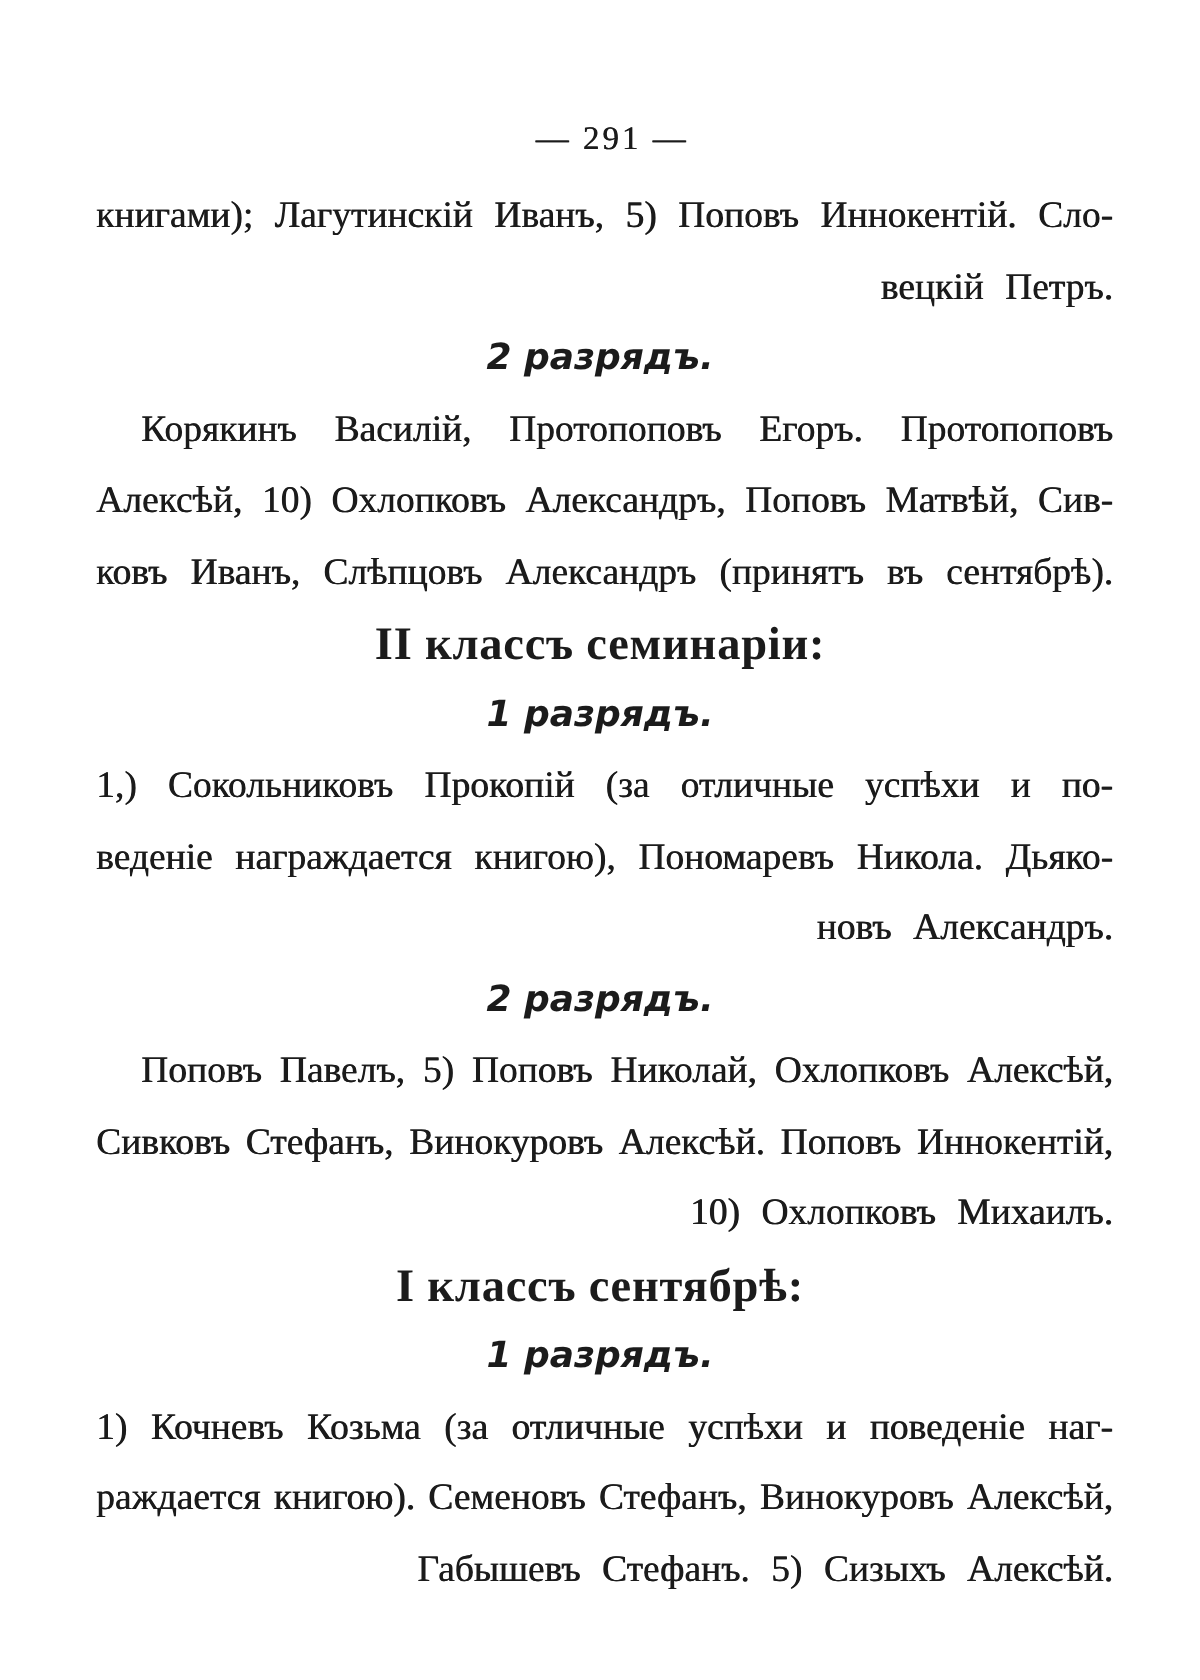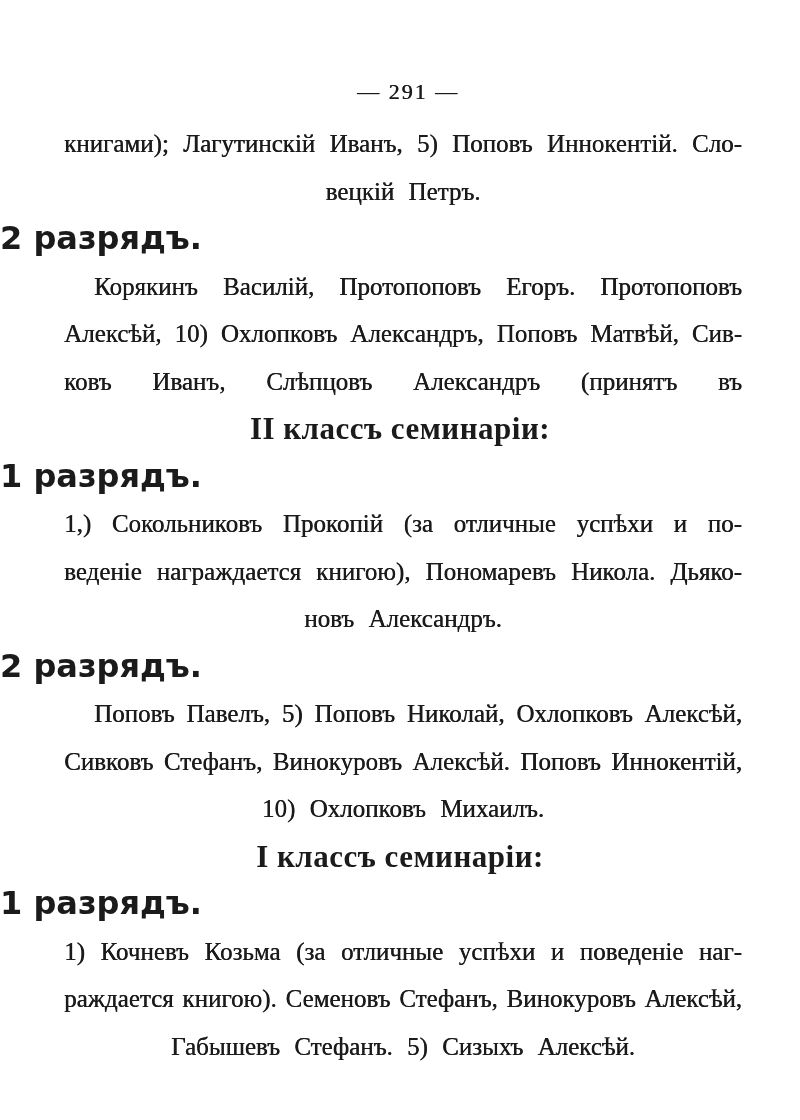--- a/index.html
+++ b/index.html
@@ -30,27 +30,28 @@
     height: 47.5px; line-height: 47.5px;
     font-size: 25px;
     text-shadow: 0.4px 0 0 currentColor;
     white-space: nowrap;
   }
   .just {
     display: flex;
     justify-content: space-between;
   }
   .indent { padding-left: 30px; }
-  .left { text-align: center; word-spacing: 8px; }
+  .left { text-align: right; word-spacing: 8px; }
   .subhead {
     height: 47.5px; line-height: 47.5px;
-    text-align: left;
+    text-align: center;
     font-family: "DejaVu Sans", sans-serif;
     font-weight: bold;
-    font-size: 32px;
+    font-size: 24px;
+    font-style: italic;
   }
   .bighead {
     height: 47.5px; line-height: 47.5px;
     text-align: center;
     font-family: Liberation Serif, serif;
     font-weight: bold;
     font-size: 31px;
     letter-spacing: 0.5px;
   }
 </style>
@@ -93,20 +94,21 @@
         <span>Матвѣй,</span>
         <span>Сив-</span>
       </div>
     <div class="line just">
         <span>ковъ</span>
         <span>Иванъ,</span>
         <span>Слѣпцовъ</span>
         <span>Александръ</span>
         <span>(принятъ</span>
         <span>въ</span>
+        <span>сентябрѣ).</span>
       </div>
   </div>
 
   <div class="bighead">II классъ семинаріи:</div>
 
   <div class="subhead">1 разрядъ.</div>
 
   <div class="para">
     <div class="line just">
         <span>1,)</span>
@@ -145,21 +147,21 @@
         <span>Сивковъ</span>
         <span>Стефанъ,</span>
         <span>Винокуровъ</span>
         <span>Алексѣй.</span>
         <span>Поповъ</span>
         <span>Иннокентій,</span>
       </div>
     <div class="line left">10) Охлопковъ Михаилъ.</div>
   </div>
 
-  <div class="bighead">I классъ семинаріи:</div>
+  <div class="bighead">I классъ сентябрѣ:</div>
 
   <div class="subhead">1 разрядъ.</div>
 
   <div class="para">
     <div class="line just">
         <span>1)</span>
         <span>Кочневъ</span>
         <span>Козьма</span>
         <span>(за</span>
         <span>отличные</span>

